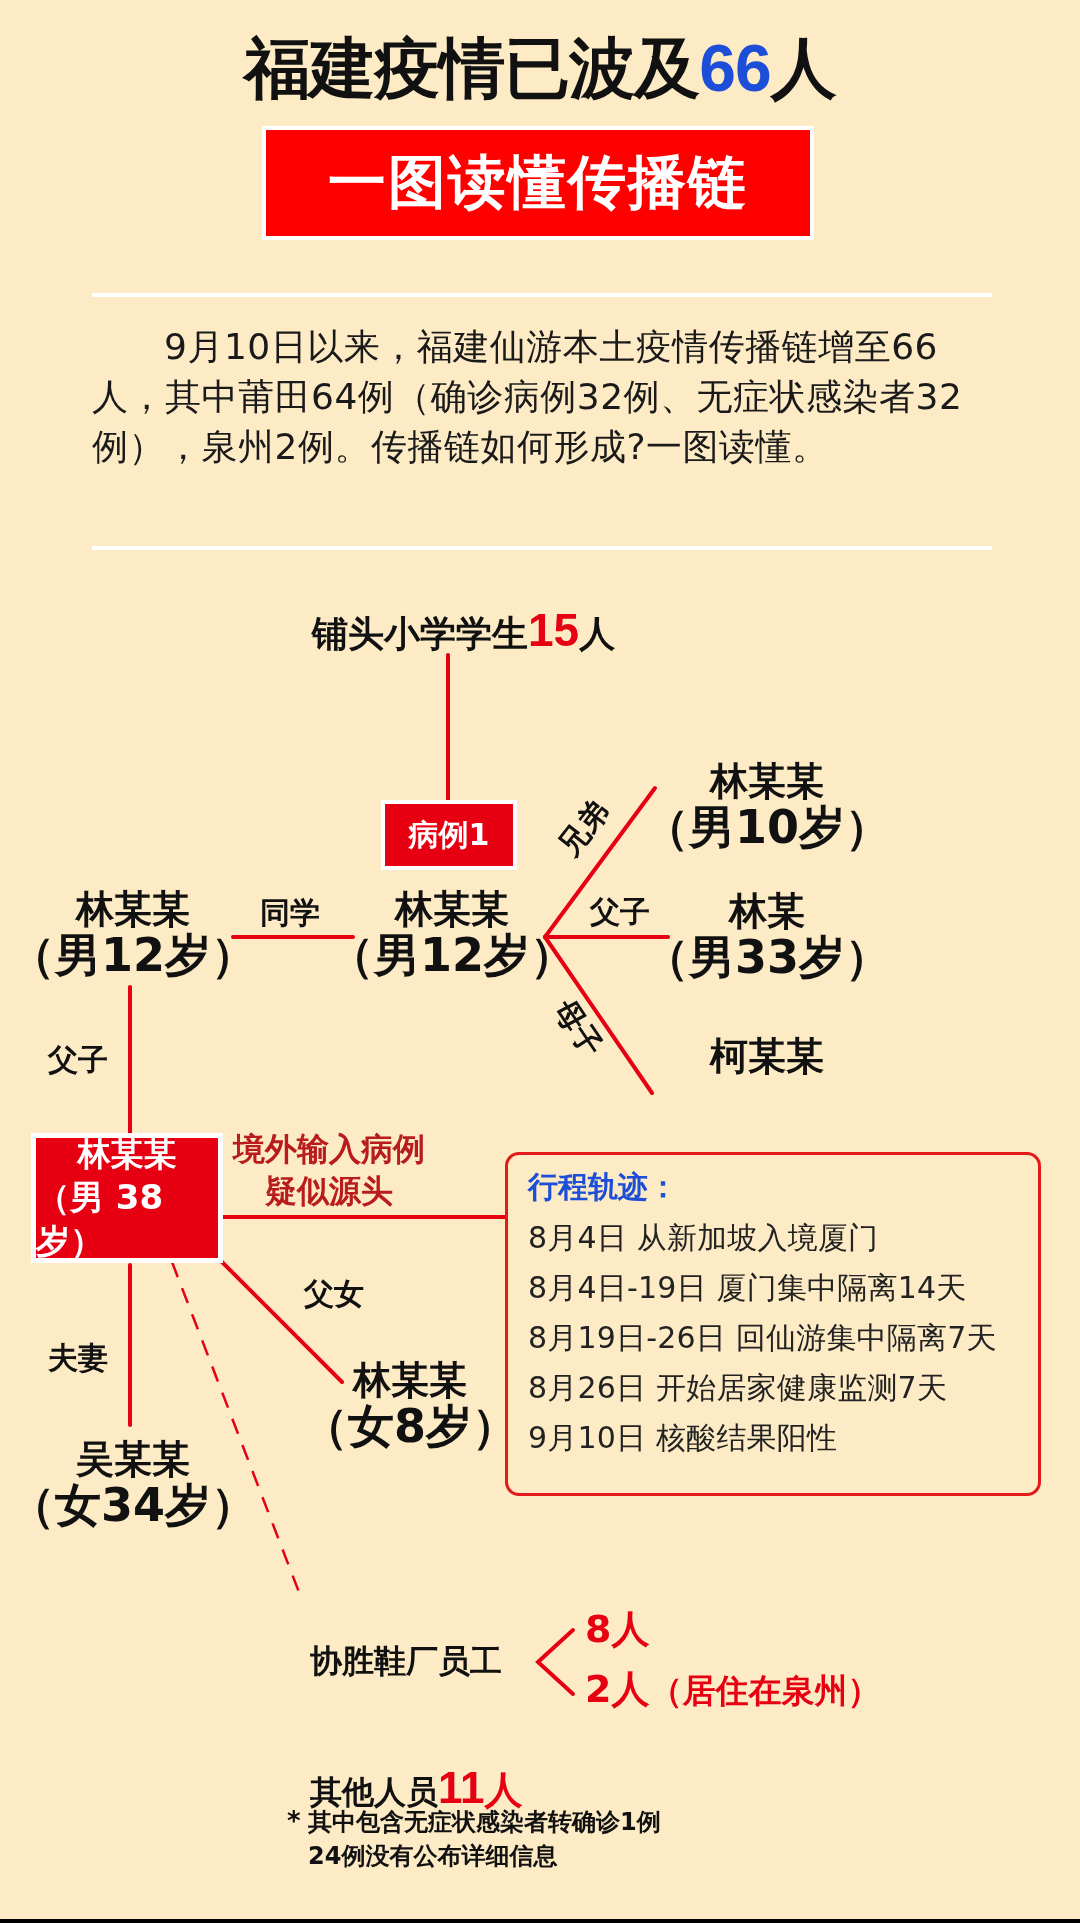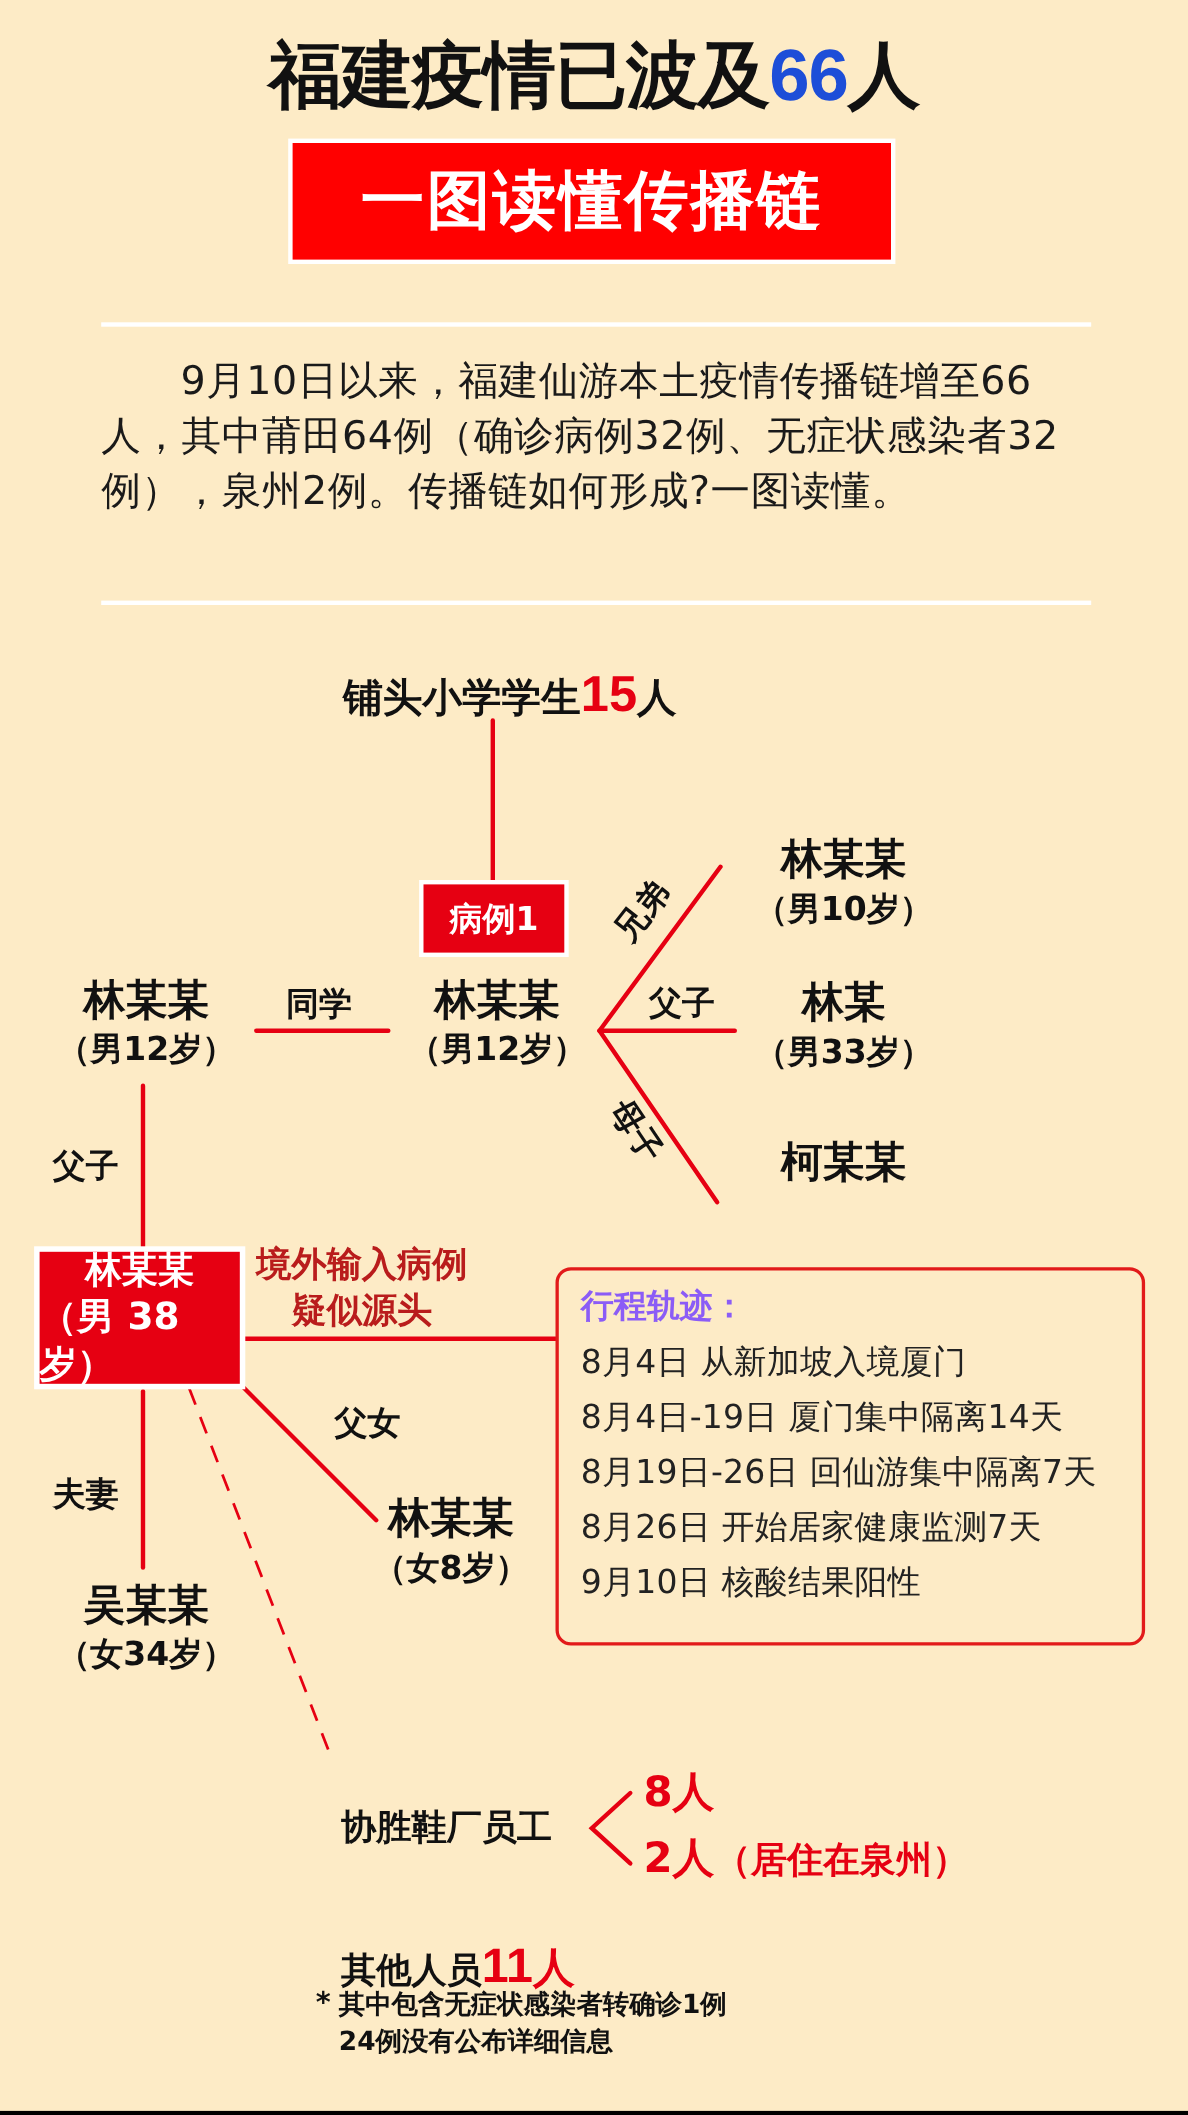--- a/index.html
+++ b/index.html
@@ -56,21 +56,21 @@
     }
     .node {
       text-align: center;
       font-weight: 700;
       color: #111;
       line-height: 46px;
       transform: translateX(-50%);
       white-space: nowrap;
     }
     .node .name { font-size: 38px; display: block; }
-    .node .age  { font-size: 30px; display: block; text-align: center; }
+    .node .age  { font-size: 46px; display: block; text-align: center; }
     .rel {
       font-size: 30px; font-weight: 700; color: #111; white-space: nowrap;
     }
     .red-text { color: #e60012; }
     .case-box {
       left: 385px; top: 804px; width: 128px; height: 62px;
       background: #e60012;
       box-shadow: 0 0 0 4px #ffffff;
       color: #fff; font-size: 30px; font-weight: 700;
       display: flex; align-items: center; justify-content: center;
@@ -90,21 +90,21 @@
       color: #b91c1c; font-size: 32px; font-weight: 700; line-height: 42px; text-align: center;
     }
     .trip-box {
       left: 505px; top: 1152px; width: 536px; height: 344px;
       border: 3px solid #e21a1a;
       border-radius: 14px;
       box-sizing: border-box;
     }
     .trip-title {
       left: 528px; top: 1167px;
-      font-size: 30px; font-weight: 700; color: #8b5cf6;
+      font-size: 30px; font-weight: 700; color: #1d4ed8;
     }
     .trip-line {
       left: 528px; font-size: 30px; color: #222; white-space: nowrap;
       letter-spacing: 0.2px;
     }
     .svg-layer {
       left: 0; top: 0; width: 1080px; height: 1923px;
       pointer-events: none;
     }
     .factory-label {

